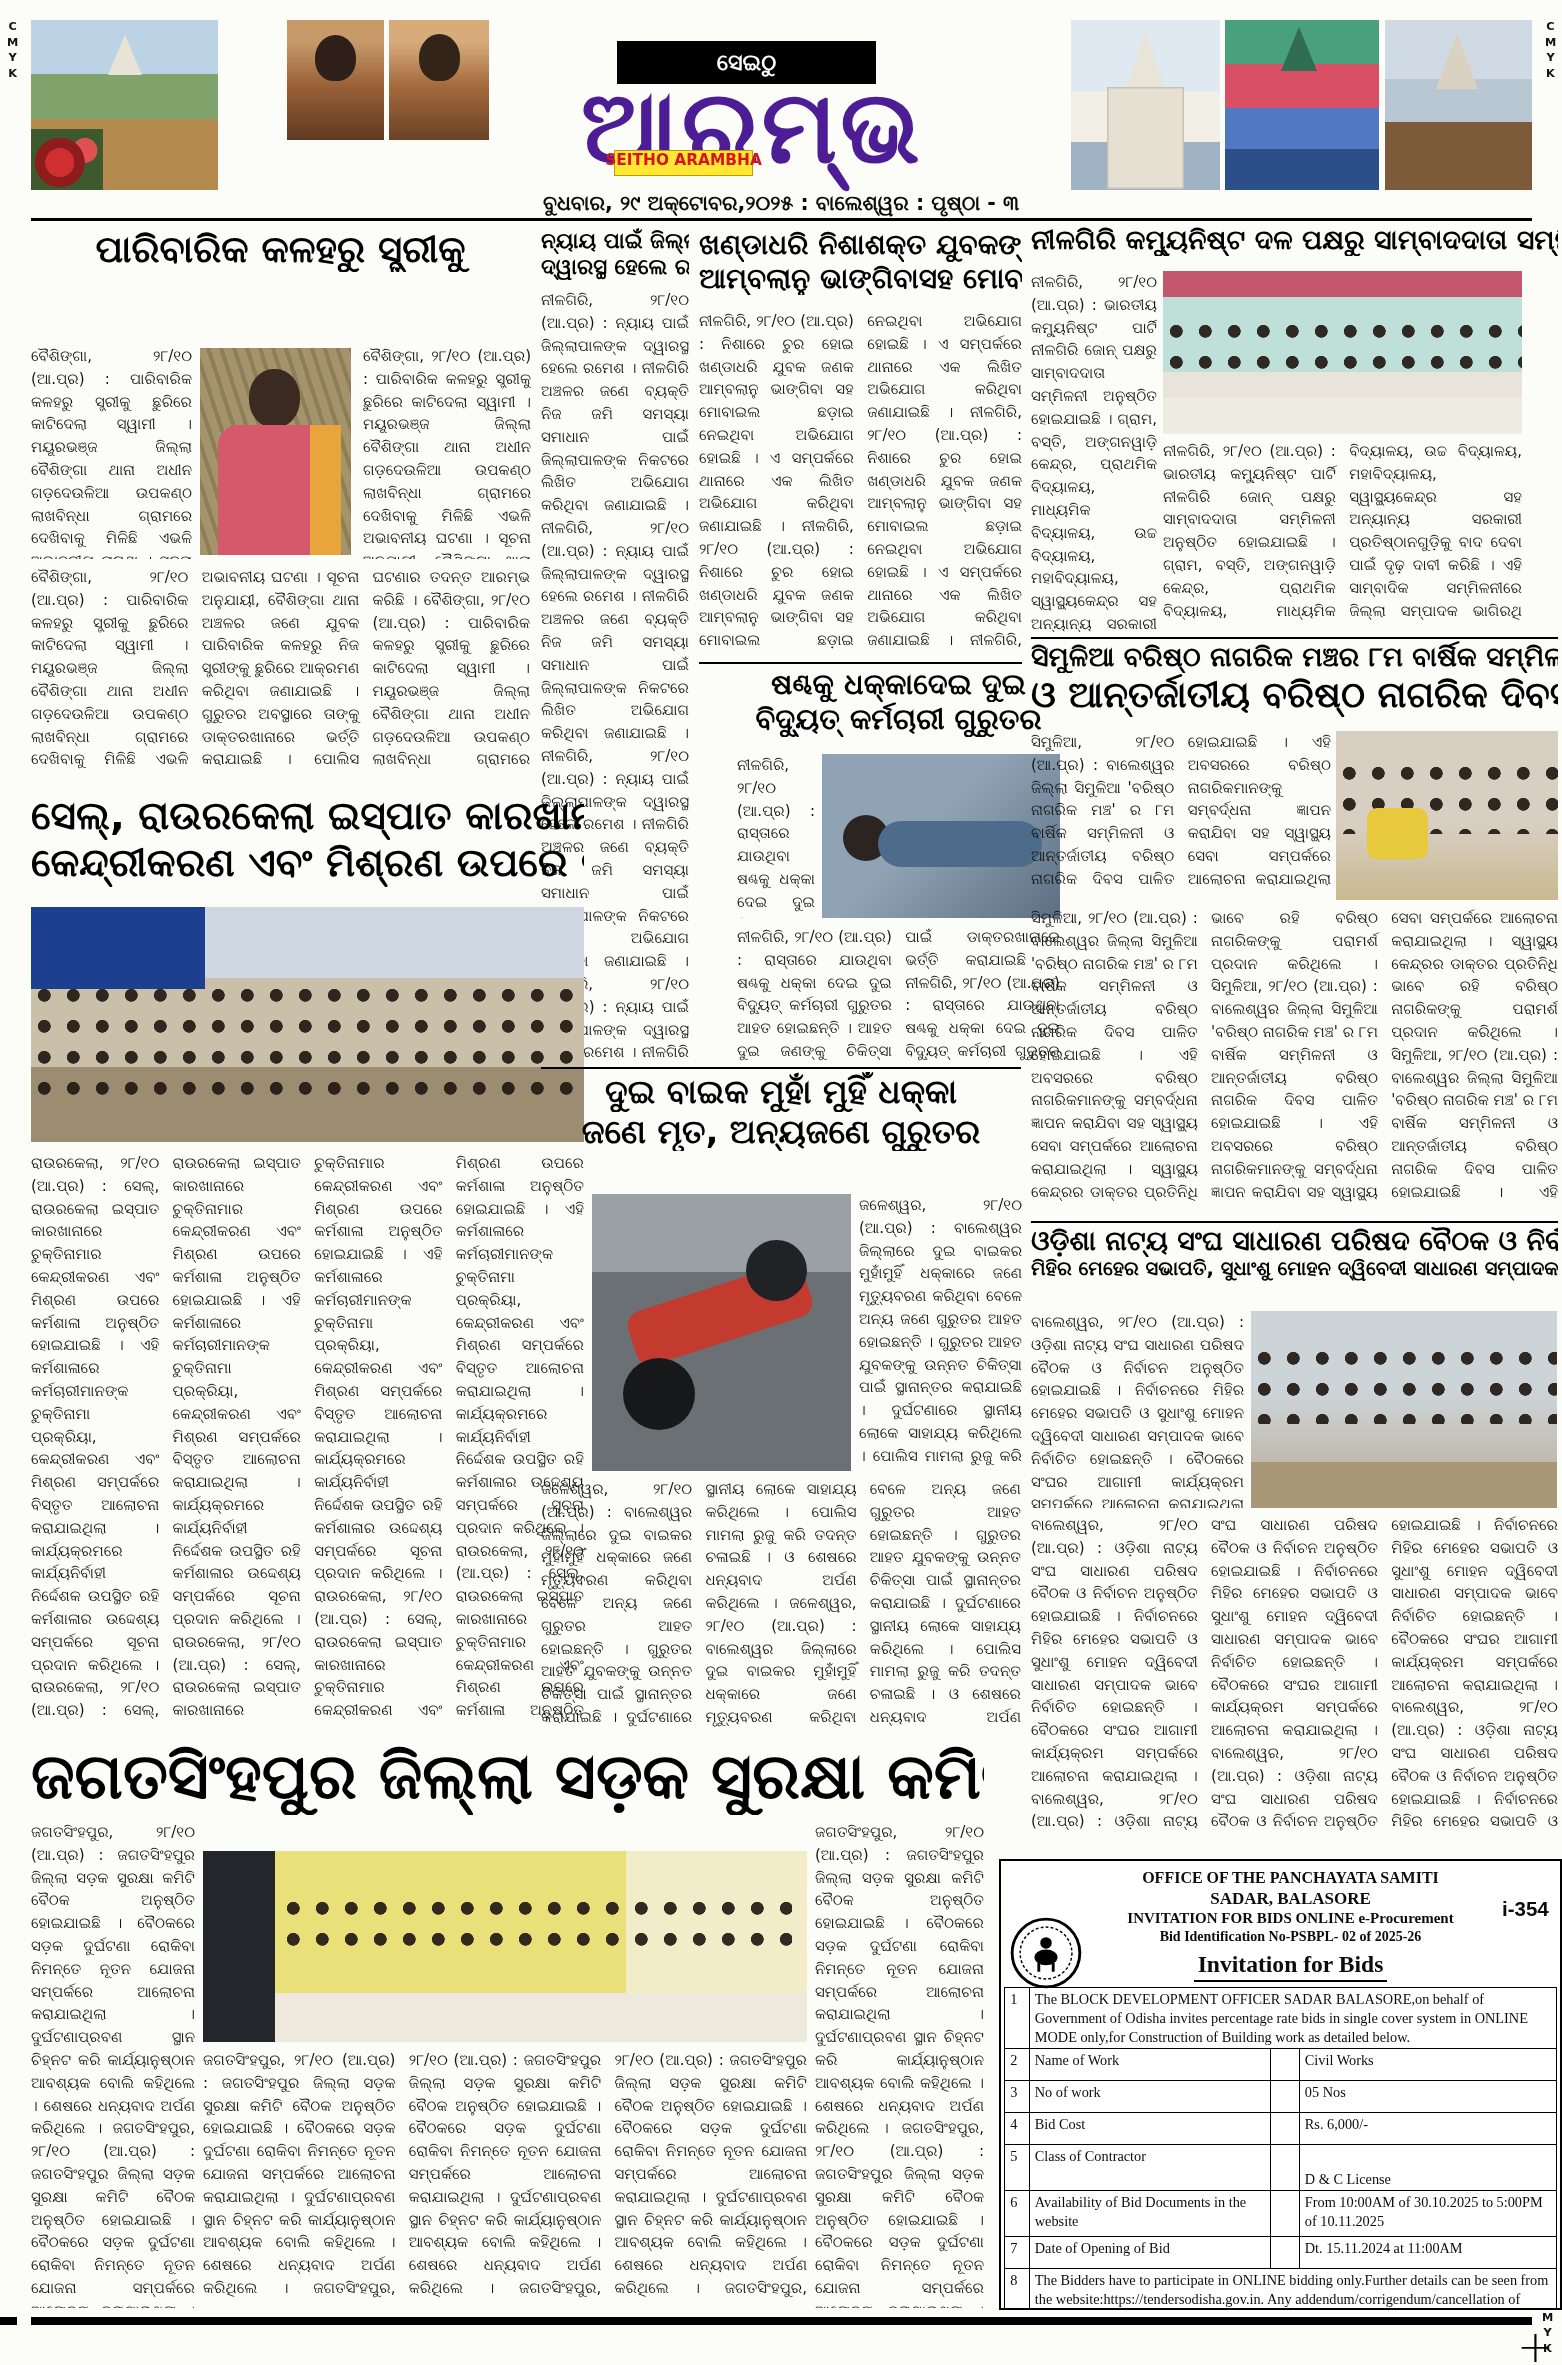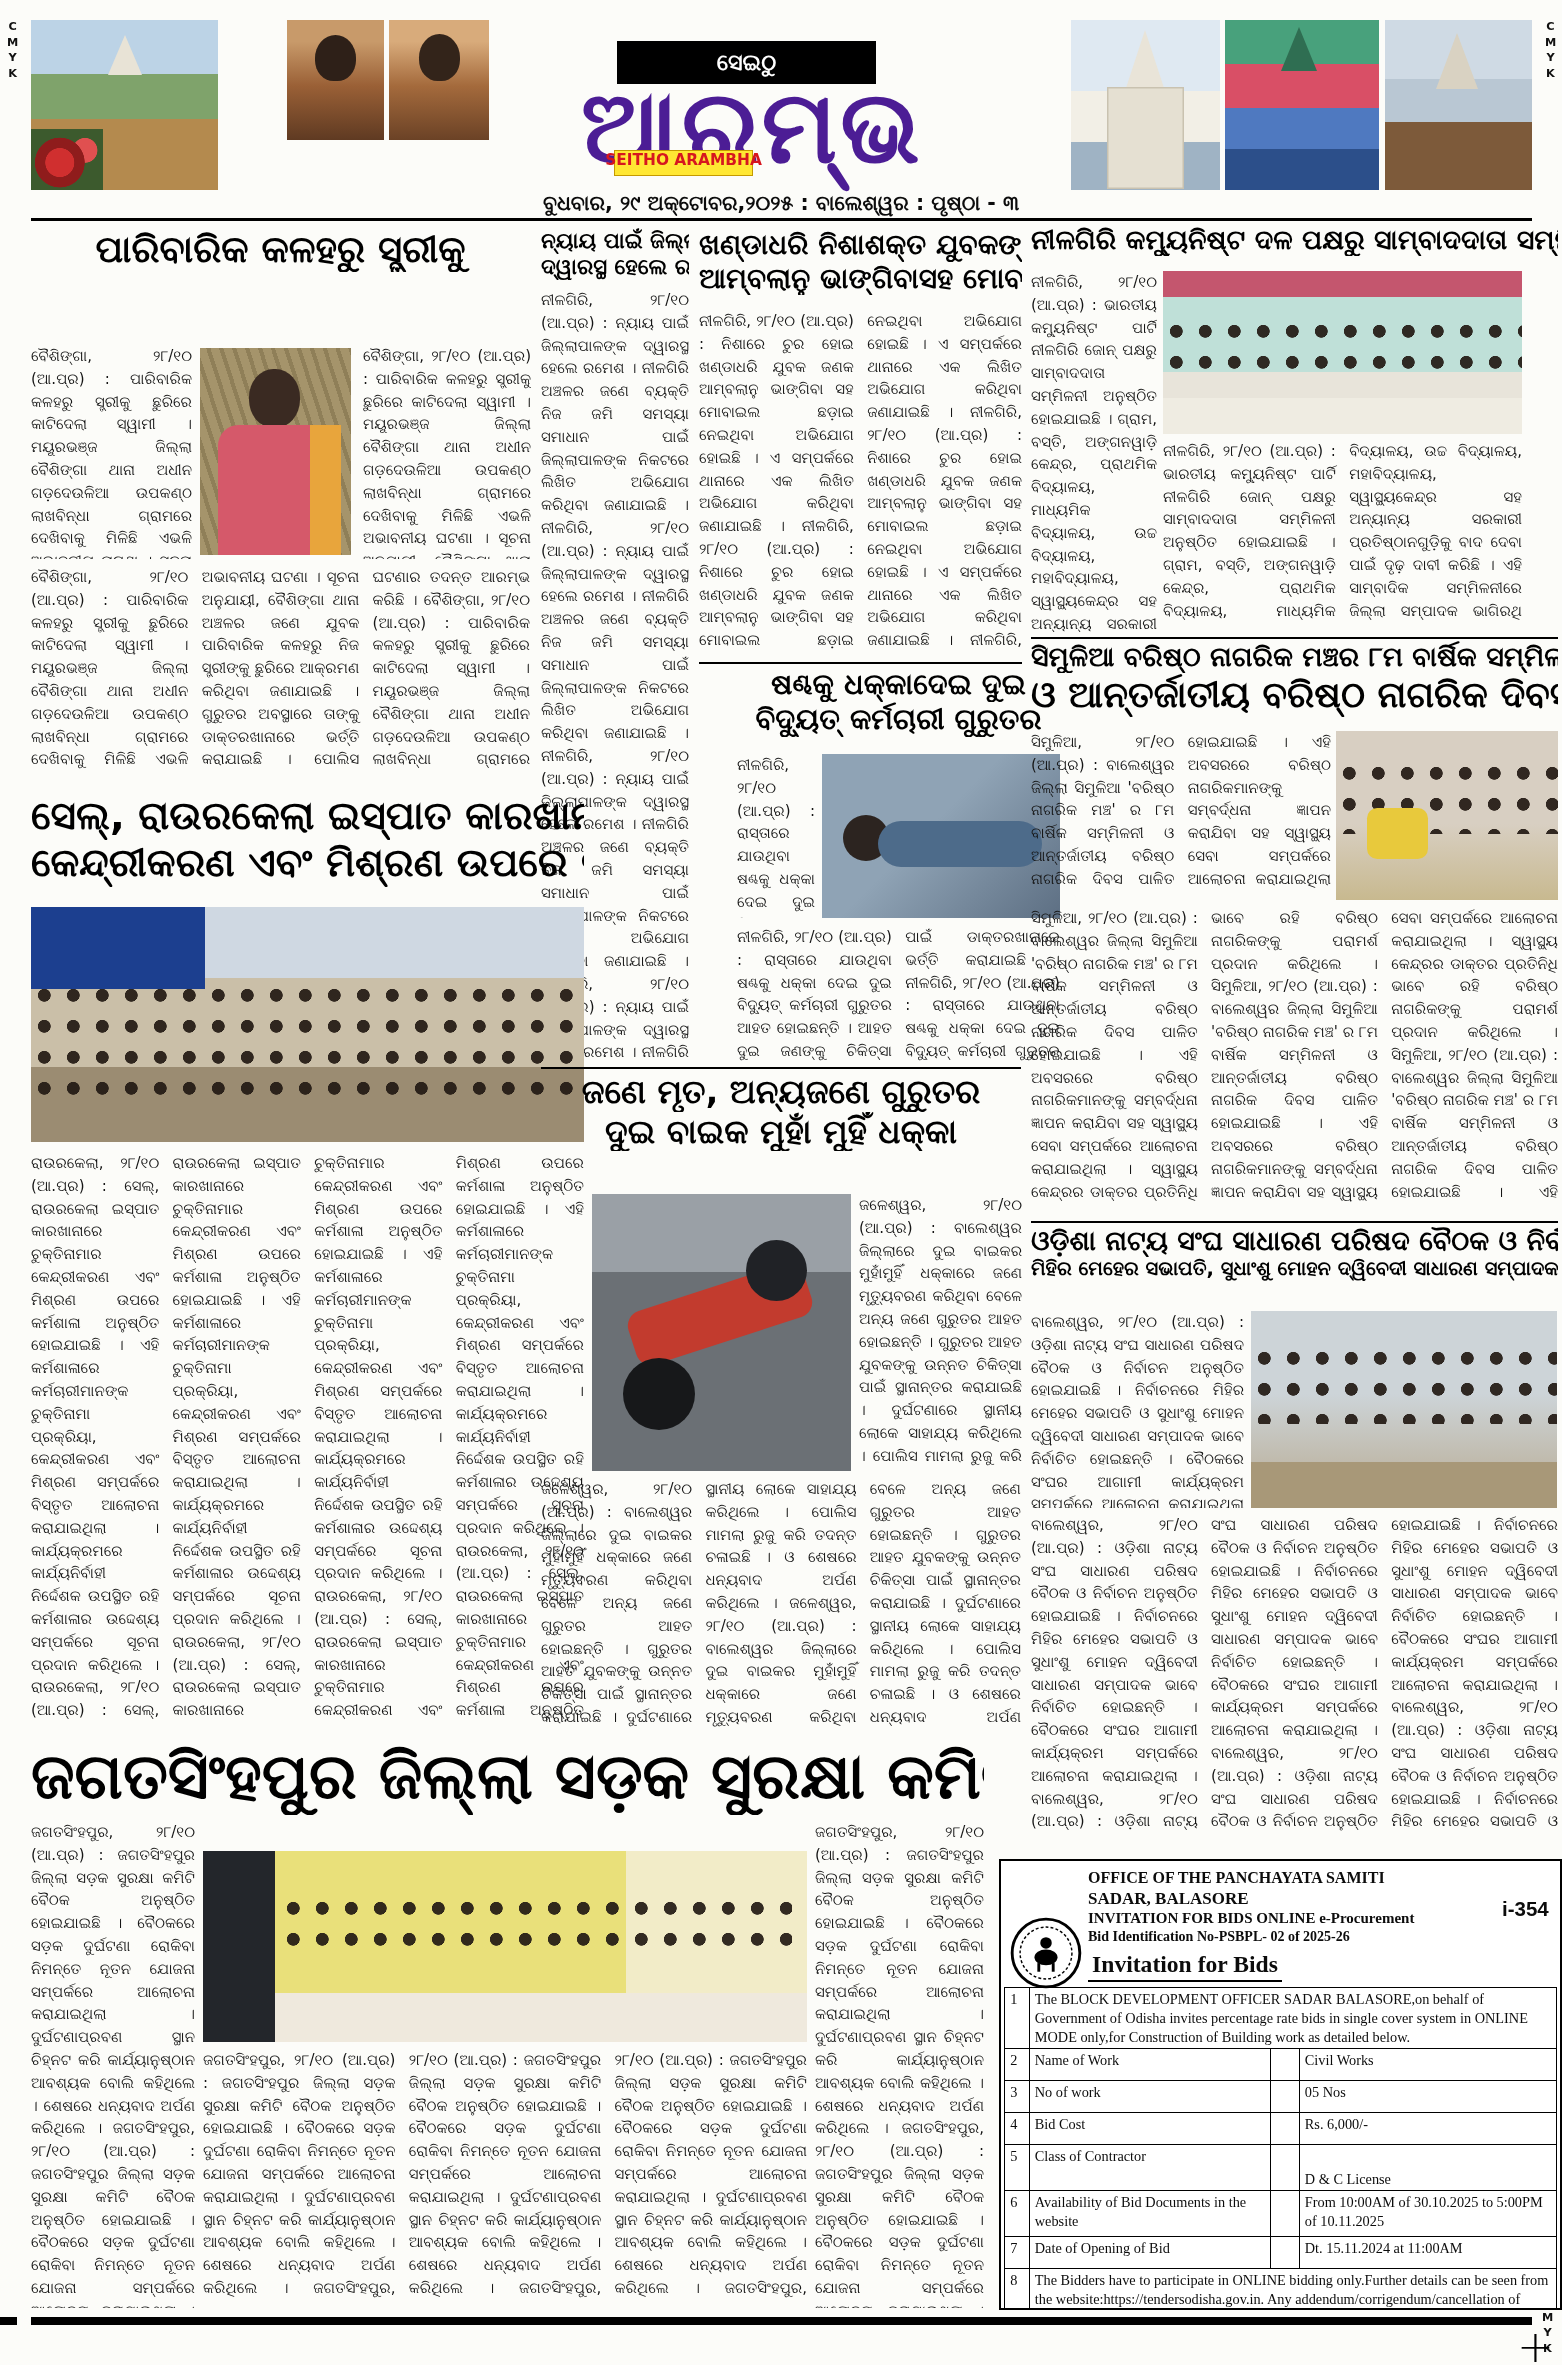--- a/index.html
+++ b/index.html
@@ -18,21 +18,21 @@
   
   .kicker-box{position:absolute;background:#000;color:#fff;display:flex;align-items:center;justify-content:center;font-weight:bold;font-size:22.5px}
   .mh-title{position:absolute;font-weight:bold;font-size:101px;line-height:1;letter-spacing:3.1px;color:#4c1d95;white-space:nowrap}
   .chip{position:absolute;background:#ffe733;border:1.5px solid #c59a00;color:#d6161f;font-weight:bold;font-size:15.4px;display:flex;align-items:flex-start;justify-content:center;white-space:nowrap}
   .mh-dateline{position:absolute;font-weight:bold;font-size:20.5px;text-align:center;white-space:nowrap}
   
   .heads{background:radial-gradient(circle at 13.3px 11.3px, rgba(34,25,19,.92) 6.1px, rgba(34,25,19,0) 6.7px);background-size:29px 31px}
   .tri{width:0;height:0;position:absolute}
   
   .tender{position:absolute;background:#fff;border:2px solid #000;font-family:"Liberation Serif",serif;overflow:hidden}
-  .tender .hdr{ font-weight:bold;line-height:1.25;padding:7.2px 67px 0 87px}
+  .tender .hdr{ text-align:center;font-weight:bold;line-height:1.25;padding:7.2px 67px 0 87px}
   .t-office{font-size:16px}
   .t-place{font-size:17px}
   .t-line3{font-size:15px}
   .t-bidid{font-size:14px}
   .t-title{font-size:23.6px;display:inline-block;border-bottom:2px solid #000;padding:1px 4.1px;margin-top:3.1px}
   .t-code{position:absolute;right:11.3px;top:36px;font-size:20.5px;font-weight:bold;font-family:"Liberation Sans",sans-serif}
   .emblem{position:absolute;left:9.2px;top:56px;width:72px;height:72px}
   .tbl{display:grid;grid-template-columns:24.6px 241px 29px 1fr;border-top:1.5px solid #000;border-left:0;margin:5.1px 3.1px 0 3.1px;border:1.5px solid #000}
   .cell{border-right:1px solid #000;border-bottom:1px solid #000;padding:2px 5.1px;font-size:14.3px;line-height:1.3}
   .cell.last{border-right:0}
@@ -151,22 +151,22 @@
     <div class="photo" style="left:305px;top:90px;width:222px;height:169px;background:linear-gradient(180deg,#d8cfc2 0 55%,#c8b98f 100%)">
       <div class="layer heads" style="left:0;top:31px;width:100%;height:72px"></div>
       <div class="layer" style="left:31px;top:77px;width:61px;height:51px;background:#e8c93c;border-radius:10.2px"></div>
     </div>
     <div class="body-txt cols2" style="position:absolute;left:0;top:90px;width:300px;height:169px">ସିମୁଳିଆ, ୨୮/୧୦ (ଆ.ପ୍ର) : ବାଲେଶ୍ୱର ଜିଲ୍ଲା ସିମୁଳିଆ 'ବରିଷ୍ଠ ନାଗରିକ ମଞ୍ଚ' ର ୮ମ ବାର୍ଷିକ ସମ୍ମିଳନୀ ଓ ଆନ୍ତର୍ଜାତୀୟ ବରିଷ୍ଠ ନାଗରିକ ଦିବସ ପାଳିତ ହୋଇଯାଇଛି । ଏହି ଅବସରରେ ବରିଷ୍ଠ ନାଗରିକମାନଙ୍କୁ ସମ୍ବର୍ଦ୍ଧନା ଜ୍ଞାପନ କରାଯିବା ସହ ସ୍ୱାସ୍ଥ୍ୟ ସେବା ସମ୍ପର୍କରେ ଆଲୋଚନା କରାଯାଇଥିଲା । ସ୍ୱାସ୍ଥ୍ୟ କେନ୍ଦ୍ରର ଡାକ୍ତର ପ୍ରତିନିଧି ଭାବେ ରହି ବରିଷ୍ଠ ନାଗରିକଙ୍କୁ ପରାମର୍ଶ ପ୍ରଦାନ କରିଥିଲେ । ସିମୁଳିଆ, ୨୮/୧୦ (ଆ.ପ୍ର) : ବାଲେଶ୍ୱର ଜିଲ୍ଲା ସିମୁଳିଆ 'ବରିଷ୍ଠ ନାଗରିକ ମଞ୍ଚ' ର ୮ମ ବାର୍ଷିକ ସମ୍ମିଳନୀ ଓ ଆନ୍ତର୍ଜାତୀୟ ବରିଷ୍ଠ ନାଗରିକ ଦିବସ ପାଳିତ ହୋଇଯାଇଛି । ଏହି ଅବସରରେ ବରିଷ୍ଠ ନାଗରିକମାନଙ୍କୁ ସମ୍ବର୍ଦ୍ଧନା ଜ୍ଞାପନ କରାଯିବା ସହ ସ୍ୱାସ୍ଥ୍ୟ ସେବା ସମ୍ପର୍କରେ ଆଲୋଚନା କରାଯାଇଥିଲା । ସ୍ୱାସ୍ଥ୍ୟ କେନ୍ଦ୍ରର ଡାକ୍ତର ପ୍ରତିନିଧି ଭାବେ ରହି ବରିଷ୍ଠ ନାଗରିକଙ୍କୁ ପରାମର୍ଶ ପ୍ରଦାନ କରିଥିଲେ ।</div>
     <div class="body-txt cols3" style="position:absolute;left:0;top:266px;width:527px;height:310px">ସିମୁଳିଆ, ୨୮/୧୦ (ଆ.ପ୍ର) : ବାଲେଶ୍ୱର ଜିଲ୍ଲା ସିମୁଳିଆ 'ବରିଷ୍ଠ ନାଗରିକ ମଞ୍ଚ' ର ୮ମ ବାର୍ଷିକ ସମ୍ମିଳନୀ ଓ ଆନ୍ତର୍ଜାତୀୟ ବରିଷ୍ଠ ନାଗରିକ ଦିବସ ପାଳିତ ହୋଇଯାଇଛି । ଏହି ଅବସରରେ ବରିଷ୍ଠ ନାଗରିକମାନଙ୍କୁ ସମ୍ବର୍ଦ୍ଧନା ଜ୍ଞାପନ କରାଯିବା ସହ ସ୍ୱାସ୍ଥ୍ୟ ସେବା ସମ୍ପର୍କରେ ଆଲୋଚନା କରାଯାଇଥିଲା । ସ୍ୱାସ୍ଥ୍ୟ କେନ୍ଦ୍ରର ଡାକ୍ତର ପ୍ରତିନିଧି ଭାବେ ରହି ବରିଷ୍ଠ ନାଗରିକଙ୍କୁ ପରାମର୍ଶ ପ୍ରଦାନ କରିଥିଲେ । ସିମୁଳିଆ, ୨୮/୧୦ (ଆ.ପ୍ର) : ବାଲେଶ୍ୱର ଜିଲ୍ଲା ସିମୁଳିଆ 'ବରିଷ୍ଠ ନାଗରିକ ମଞ୍ଚ' ର ୮ମ ବାର୍ଷିକ ସମ୍ମିଳନୀ ଓ ଆନ୍ତର୍ଜାତୀୟ ବରିଷ୍ଠ ନାଗରିକ ଦିବସ ପାଳିତ ହୋଇଯାଇଛି । ଏହି ଅବସରରେ ବରିଷ୍ଠ ନାଗରିକମାନଙ୍କୁ ସମ୍ବର୍ଦ୍ଧନା ଜ୍ଞାପନ କରାଯିବା ସହ ସ୍ୱାସ୍ଥ୍ୟ ସେବା ସମ୍ପର୍କରେ ଆଲୋଚନା କରାଯାଇଥିଲା । ସ୍ୱାସ୍ଥ୍ୟ କେନ୍ଦ୍ରର ଡାକ୍ତର ପ୍ରତିନିଧି ଭାବେ ରହି ବରିଷ୍ଠ ନାଗରିକଙ୍କୁ ପରାମର୍ଶ ପ୍ରଦାନ କରିଥିଲେ । ସିମୁଳିଆ, ୨୮/୧୦ (ଆ.ପ୍ର) : ବାଲେଶ୍ୱର ଜିଲ୍ଲା ସିମୁଳିଆ 'ବରିଷ୍ଠ ନାଗରିକ ମଞ୍ଚ' ର ୮ମ ବାର୍ଷିକ ସମ୍ମିଳନୀ ଓ ଆନ୍ତର୍ଜାତୀୟ ବରିଷ୍ଠ ନାଗରିକ ଦିବସ ପାଳିତ ହୋଇଯାଇଛି । ଏହି ଅବସରରେ ବରିଷ୍ଠ ନାଗରିକମାନଙ୍କୁ ସମ୍ବର୍ଦ୍ଧନା ଜ୍ଞାପନ କରାଯିବା ସହ ସ୍ୱାସ୍ଥ୍ୟ ସେବା ସମ୍ପର୍କରେ ଆଲୋଚନା କରାଯାଇଥିଲା । ସ୍ୱାସ୍ଥ୍ୟ କେନ୍ଦ୍ରର ଡାକ୍ତର ପ୍ରତିନିଧି ଭାବେ ରହି ବରିଷ୍ଠ ନାଗରିକଙ୍କୁ ପରାମର୍ଶ ପ୍ରଦାନ କରିଥିଲେ । ସିମୁଳିଆ, ୨୮/୧୦ (ଆ.ପ୍ର) : ବାଲେଶ୍ୱର ଜିଲ୍ଲା ସିମୁଳିଆ 'ବରିଷ୍ଠ ନାଗରିକ ମଞ୍ଚ' ର ୮ମ ବାର୍ଷିକ ସମ୍ମିଳନୀ ଓ ଆନ୍ତର୍ଜାତୀୟ ବରିଷ୍ଠ ନାଗରିକ ଦିବସ ପାଳିତ ହୋଇଯାଇଛି । ଏହି ଅବସରରେ ବରିଷ୍ଠ ନାଗରିକମାନଙ୍କୁ ସମ୍ବର୍ଦ୍ଧନା ଜ୍ଞାପନ କରାଯିବା ସହ ସ୍ୱାସ୍ଥ୍ୟ ସେବା ସମ୍ପର୍କରେ ଆଲୋଚନା କରାଯାଇଥିଲା । ସ୍ୱାସ୍ଥ୍ୟ କେନ୍ଦ୍ରର ଡାକ୍ତର ପ୍ରତିନିଧି ଭାବେ ରହି ବରିଷ୍ଠ ନାଗରିକଙ୍କୁ ପରାମର୍ଶ ପ୍ରଦାନ କରିଥିଲେ । ସିମୁଳିଆ, ୨୮/୧୦ (ଆ.ପ୍ର) : ବାଲେଶ୍ୱର ଜିଲ୍ଲା ସିମୁଳିଆ 'ବରିଷ୍ଠ ନାଗରିକ ମଞ୍ଚ' ର ୮ମ ବାର୍ଷିକ ସମ୍ମିଳନୀ ଓ ଆନ୍ତର୍ଜାତୀୟ ବରିଷ୍ଠ ନାଗରିକ ଦିବସ ପାଳିତ ହୋଇଯାଇଛି । ଏହି ଅବସରରେ ବରିଷ୍ଠ ନାଗରିକମାନଙ୍କୁ ସମ୍ବର୍ଦ୍ଧନା ଜ୍ଞାପନ କରାଯିବା ସହ ସ୍ୱାସ୍ଥ୍ୟ ସେବା ସମ୍ପର୍କରେ ଆଲୋଚନା କରାଯାଇଥିଲା । ସ୍ୱାସ୍ଥ୍ୟ କେନ୍ଦ୍ରର ଡାକ୍ତର ପ୍ରତିନିଧି ଭାବେ ରହି ବରିଷ୍ଠ ନାଗରିକଙ୍କୁ ପରାମର୍ଶ ପ୍ରଦାନ କରିଥିଲେ ।</div>
   </div>
 
   <div class="hairline" style="left:541px;top:1067px;width:480px"></div>
   <div class="abs" style="left:541px;top:1072px;width:480px;height:662px">
+    <div class="hl" style="font-size:33px">ଦୁଇ ବାଇକ ମୁହାଁ ମୁହିଁ ଧକ୍କା</div>
     <div class="hl" style="font-size:33px">ଜଣେ ମୃତ, ଅନ୍ୟଜଣେ ଗୁରୁତର</div>
-    <div class="hl" style="font-size:33px">ଦୁଇ ବାଇକ ମୁହାଁ ମୁହିଁ ଧକ୍କା</div>
     <div class="photo" style="left:51px;top:122px;width:259px;height:277px;background:linear-gradient(180deg,#9aa0a6 0 28%,#6b7075 28% 100%)">
       <div class="layer" style="left:36px;top:92px;width:184px;height:56px;border-radius:15.4px;background:#c23b2e;transform:rotate(-18deg)"></div>
       <div class="layer" style="left:31px;top:164px;width:72px;height:72px;border-radius:50%;background:#17181a"></div>
       <div class="layer" style="left:154px;top:46px;width:61px;height:61px;border-radius:50%;background:#202226"></div>
     </div>
     <div class="body-txt" style="position:absolute;left:318px;top:122px;width:163px;height:277px">ଜଳେଶ୍ୱର, ୨୮/୧୦ (ଆ.ପ୍ର) : ବାଲେଶ୍ୱର ଜିଲ୍ଲାରେ ଦୁଇ ବାଇକର ମୁହାଁମୁହିଁ ଧକ୍କାରେ ଜଣେ ମୃତ୍ୟୁବରଣ କରିଥିବା ବେଳେ ଅନ୍ୟ ଜଣେ ଗୁରୁତର ଆହତ ହୋଇଛନ୍ତି । ଗୁରୁତର ଆହତ ଯୁବକଙ୍କୁ ଉନ୍ନତ ଚିକିତ୍ସା ପାଇଁ ସ୍ଥାନାନ୍ତର କରାଯାଇଛି । ଦୁର୍ଘଟଣାରେ ସ୍ଥାନୀୟ ଲୋକେ ସାହାଯ୍ୟ କରିଥିଲେ । ପୋଲିସ ମାମଲା ରୁଜୁ କରି ତଦନ୍ତ ଚଳାଇଛି । ଓ ଶେଷରେ ଧନ୍ୟବାଦ ଅର୍ପଣ କରିଥିଲେ । ଜଳେଶ୍ୱର, ୨୮/୧୦ (ଆ.ପ୍ର) : ବାଲେଶ୍ୱର ଜିଲ୍ଲାରେ ଦୁଇ ବାଇକର ମୁହାଁମୁହିଁ ଧକ୍କାରେ ଜଣେ ମୃତ୍ୟୁବରଣ କରିଥିବା ବେଳେ ଅନ୍ୟ ଜଣେ ଗୁରୁତର ଆହତ ହୋଇଛନ୍ତି । ଗୁରୁତର ଆହତ ଯୁବକଙ୍କୁ ଉନ୍ନତ ଚିକିତ୍ସା ପାଇଁ ସ୍ଥାନାନ୍ତର କରାଯାଇଛି । ଦୁର୍ଘଟଣାରେ ସ୍ଥାନୀୟ ଲୋକେ ସାହାଯ୍ୟ କରିଥିଲେ । ପୋଲିସ ମାମଲା ରୁଜୁ କରି ତଦନ୍ତ ଚଳାଇଛି । ଓ ଶେଷରେ ଧନ୍ୟବାଦ ଅର୍ପଣ କରିଥିଲେ ।</div>
     <div class="body-txt cols3" style="position:absolute;left:0;top:406px;width:480px;height:254px">ଜଳେଶ୍ୱର, ୨୮/୧୦ (ଆ.ପ୍ର) : ବାଲେଶ୍ୱର ଜିଲ୍ଲାରେ ଦୁଇ ବାଇକର ମୁହାଁମୁହିଁ ଧକ୍କାରେ ଜଣେ ମୃତ୍ୟୁବରଣ କରିଥିବା ବେଳେ ଅନ୍ୟ ଜଣେ ଗୁରୁତର ଆହତ ହୋଇଛନ୍ତି । ଗୁରୁତର ଆହତ ଯୁବକଙ୍କୁ ଉନ୍ନତ ଚିକିତ୍ସା ପାଇଁ ସ୍ଥାନାନ୍ତର କରାଯାଇଛି । ଦୁର୍ଘଟଣାରେ ସ୍ଥାନୀୟ ଲୋକେ ସାହାଯ୍ୟ କରିଥିଲେ । ପୋଲିସ ମାମଲା ରୁଜୁ କରି ତଦନ୍ତ ଚଳାଇଛି । ଓ ଶେଷରେ ଧନ୍ୟବାଦ ଅର୍ପଣ କରିଥିଲେ । ଜଳେଶ୍ୱର, ୨୮/୧୦ (ଆ.ପ୍ର) : ବାଲେଶ୍ୱର ଜିଲ୍ଲାରେ ଦୁଇ ବାଇକର ମୁହାଁମୁହିଁ ଧକ୍କାରେ ଜଣେ ମୃତ୍ୟୁବରଣ କରିଥିବା ବେଳେ ଅନ୍ୟ ଜଣେ ଗୁରୁତର ଆହତ ହୋଇଛନ୍ତି । ଗୁରୁତର ଆହତ ଯୁବକଙ୍କୁ ଉନ୍ନତ ଚିକିତ୍ସା ପାଇଁ ସ୍ଥାନାନ୍ତର କରାଯାଇଛି । ଦୁର୍ଘଟଣାରେ ସ୍ଥାନୀୟ ଲୋକେ ସାହାଯ୍ୟ କରିଥିଲେ । ପୋଲିସ ମାମଲା ରୁଜୁ କରି ତଦନ୍ତ ଚଳାଇଛି । ଓ ଶେଷରେ ଧନ୍ୟବାଦ ଅର୍ପଣ କରିଥିଲେ । ଜଳେଶ୍ୱର, ୨୮/୧୦ (ଆ.ପ୍ର) : ବାଲେଶ୍ୱର ଜିଲ୍ଲାରେ ଦୁଇ ବାଇକର ମୁହାଁମୁହିଁ ଧକ୍କାରେ ଜଣେ ମୃତ୍ୟୁବରଣ କରିଥିବା ବେଳେ ଅନ୍ୟ ଜଣେ ଗୁରୁତର ଆହତ ହୋଇଛନ୍ତି । ଗୁରୁତର ଆହତ ଯୁବକଙ୍କୁ ଉନ୍ନତ ଚିକିତ୍ସା ପାଇଁ ସ୍ଥାନାନ୍ତର କରାଯାଇଛି । ଦୁର୍ଘଟଣାରେ ସ୍ଥାନୀୟ ଲୋକେ ସାହାଯ୍ୟ କରିଥିଲେ । ପୋଲିସ ମାମଲା ରୁଜୁ କରି ତଦନ୍ତ ଚଳାଇଛି । ଓ ଶେଷରେ ଧନ୍ୟବାଦ ଅର୍ପଣ କରିଥିଲେ । ଜଳେଶ୍ୱର, ୨୮/୧୦ (ଆ.ପ୍ର) : ବାଲେଶ୍ୱର ଜିଲ୍ଲାରେ ଦୁଇ ବାଇକର ମୁହାଁମୁହିଁ ଧକ୍କାରେ ଜଣେ ମୃତ୍ୟୁବରଣ କରିଥିବା ବେଳେ ଅନ୍ୟ ଜଣେ ଗୁରୁତର ଆହତ ହୋଇଛନ୍ତି । ଗୁରୁତର ଆହତ ଯୁବକଙ୍କୁ ଉନ୍ନତ ଚିକିତ୍ସା ପାଇଁ ସ୍ଥାନାନ୍ତର କରାଯାଇଛି । ଦୁର୍ଘଟଣାରେ ସ୍ଥାନୀୟ ଲୋକେ ସାହାଯ୍ୟ କରିଥିଲେ । ପୋଲିସ ମାମଲା ରୁଜୁ କରି ତଦନ୍ତ ଚଳାଇଛି । ଓ ଶେଷରେ ଧନ୍ୟବାଦ ଅର୍ପଣ କରିଥିଲେ ।</div>
   </div>
 
   <div class="hairline" style="left:1031px;top:1221px;width:527px"></div>

